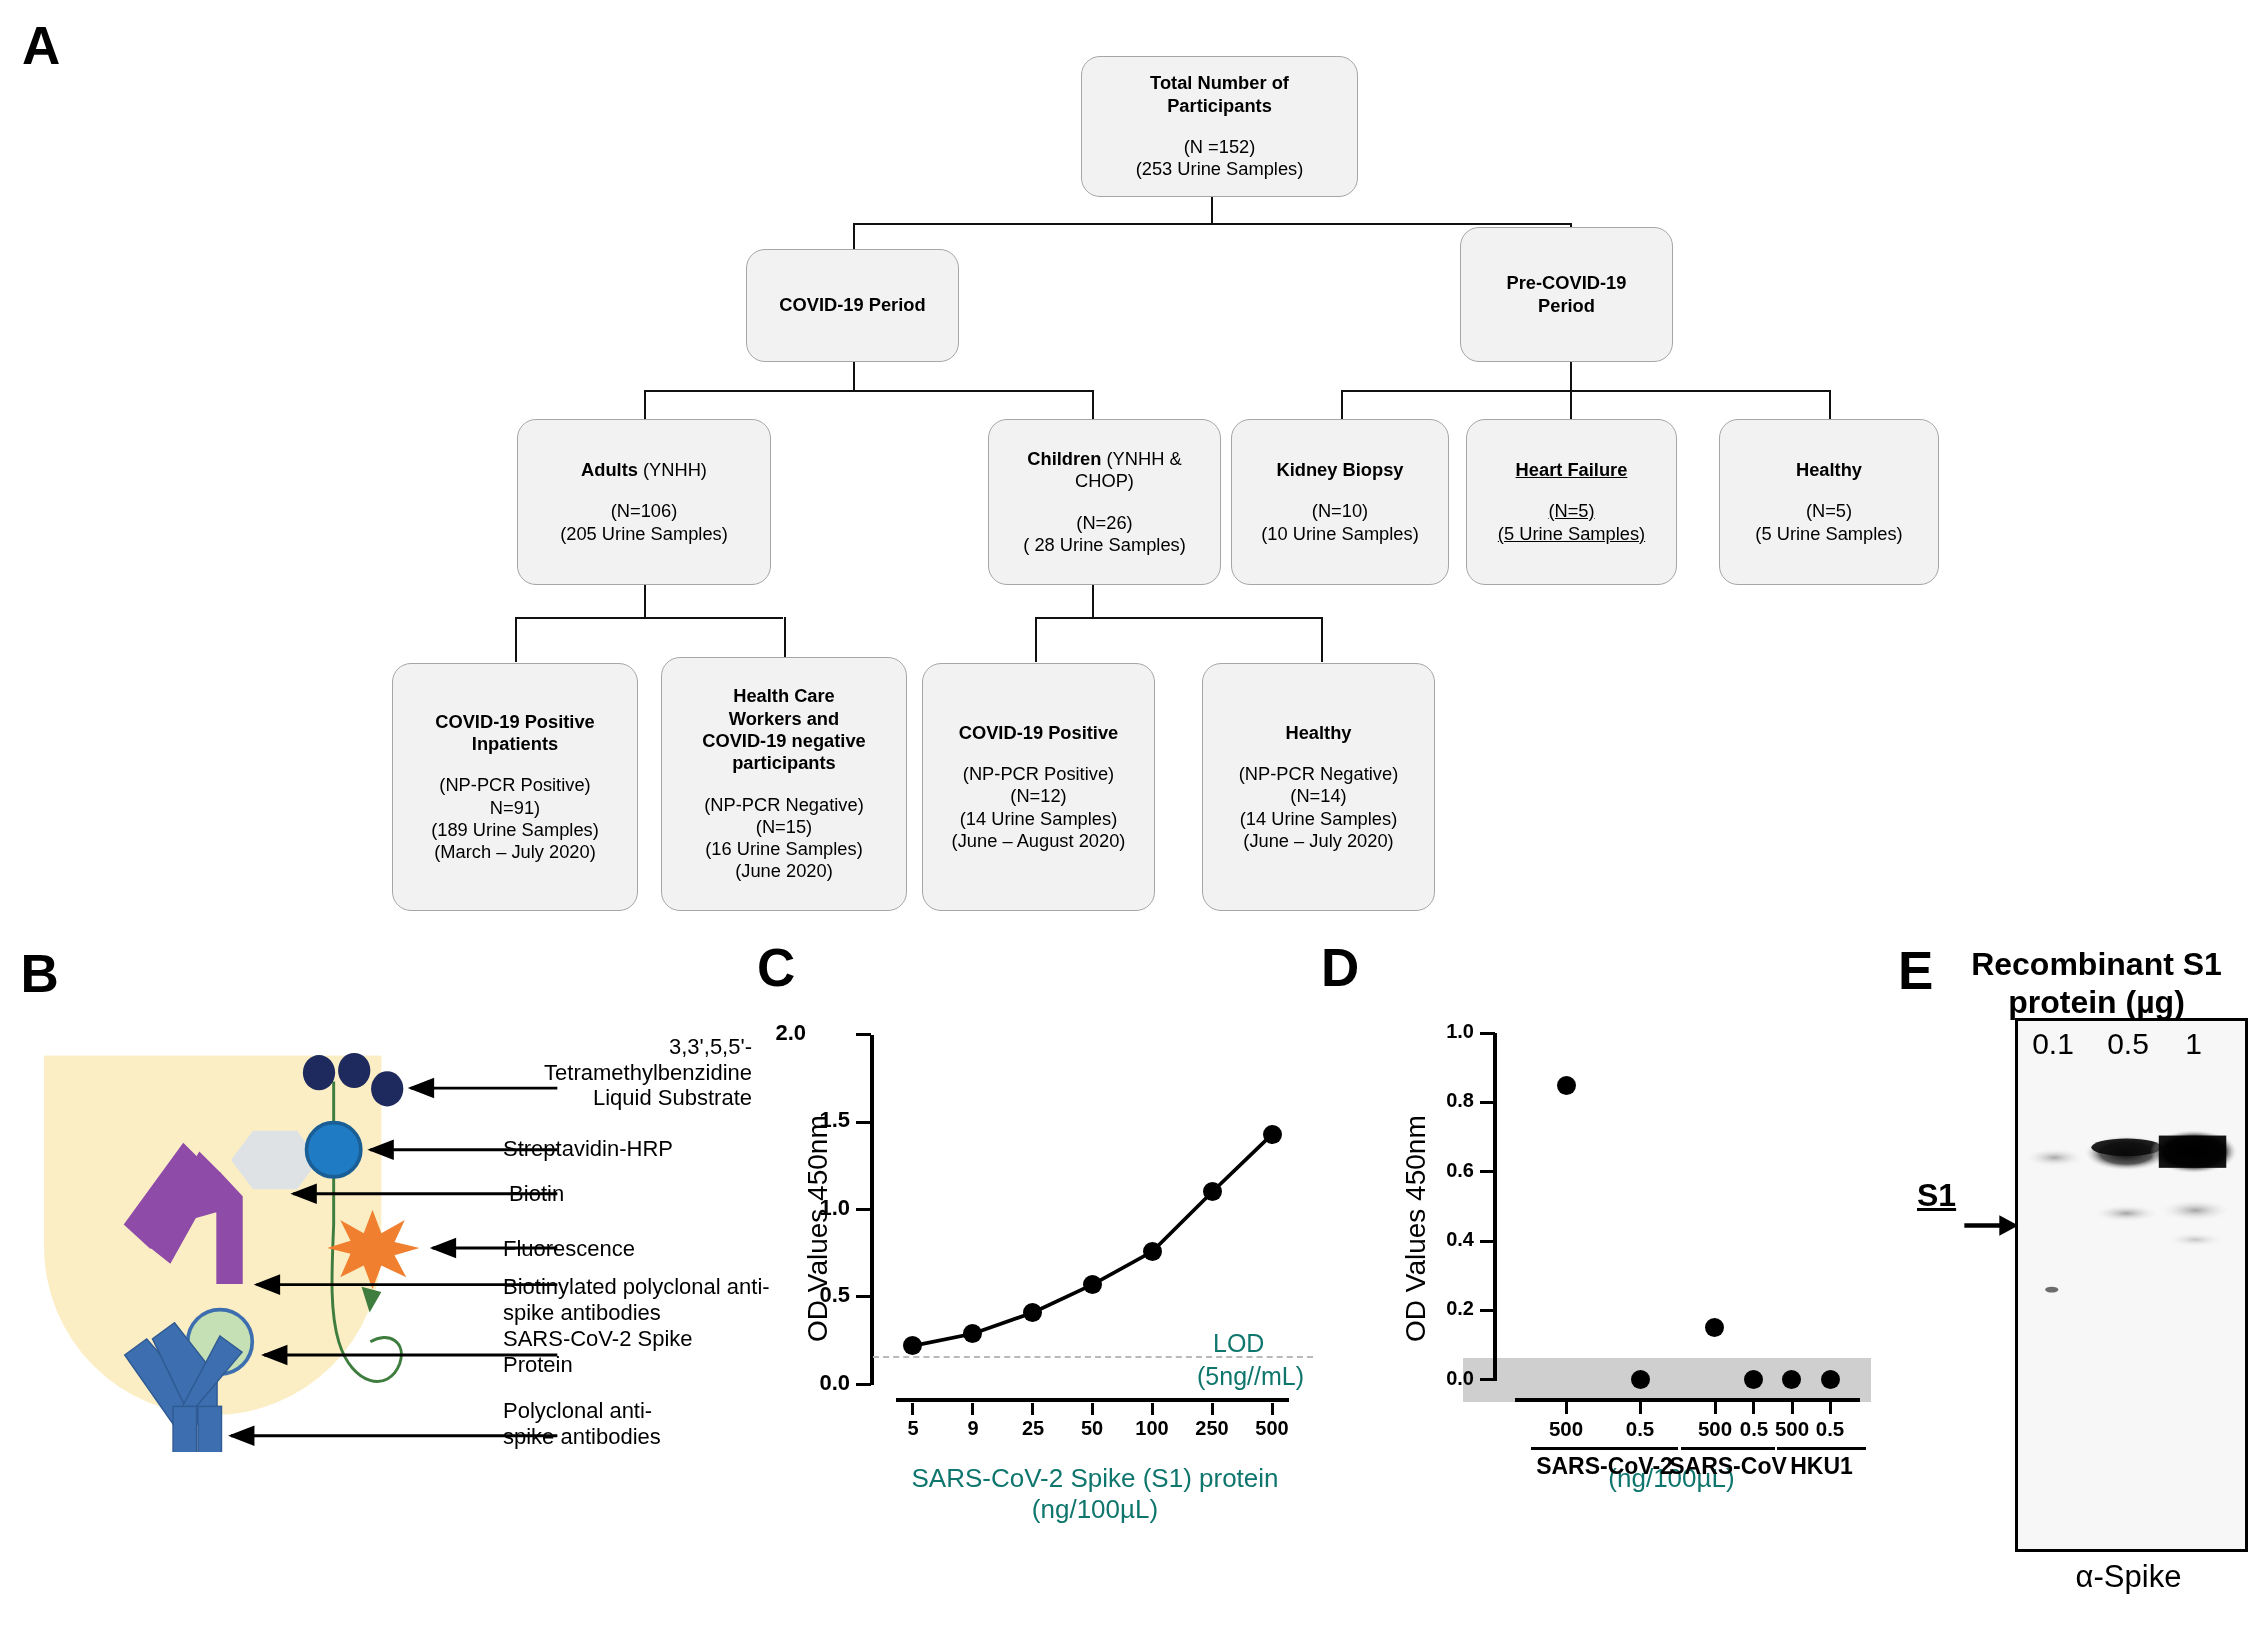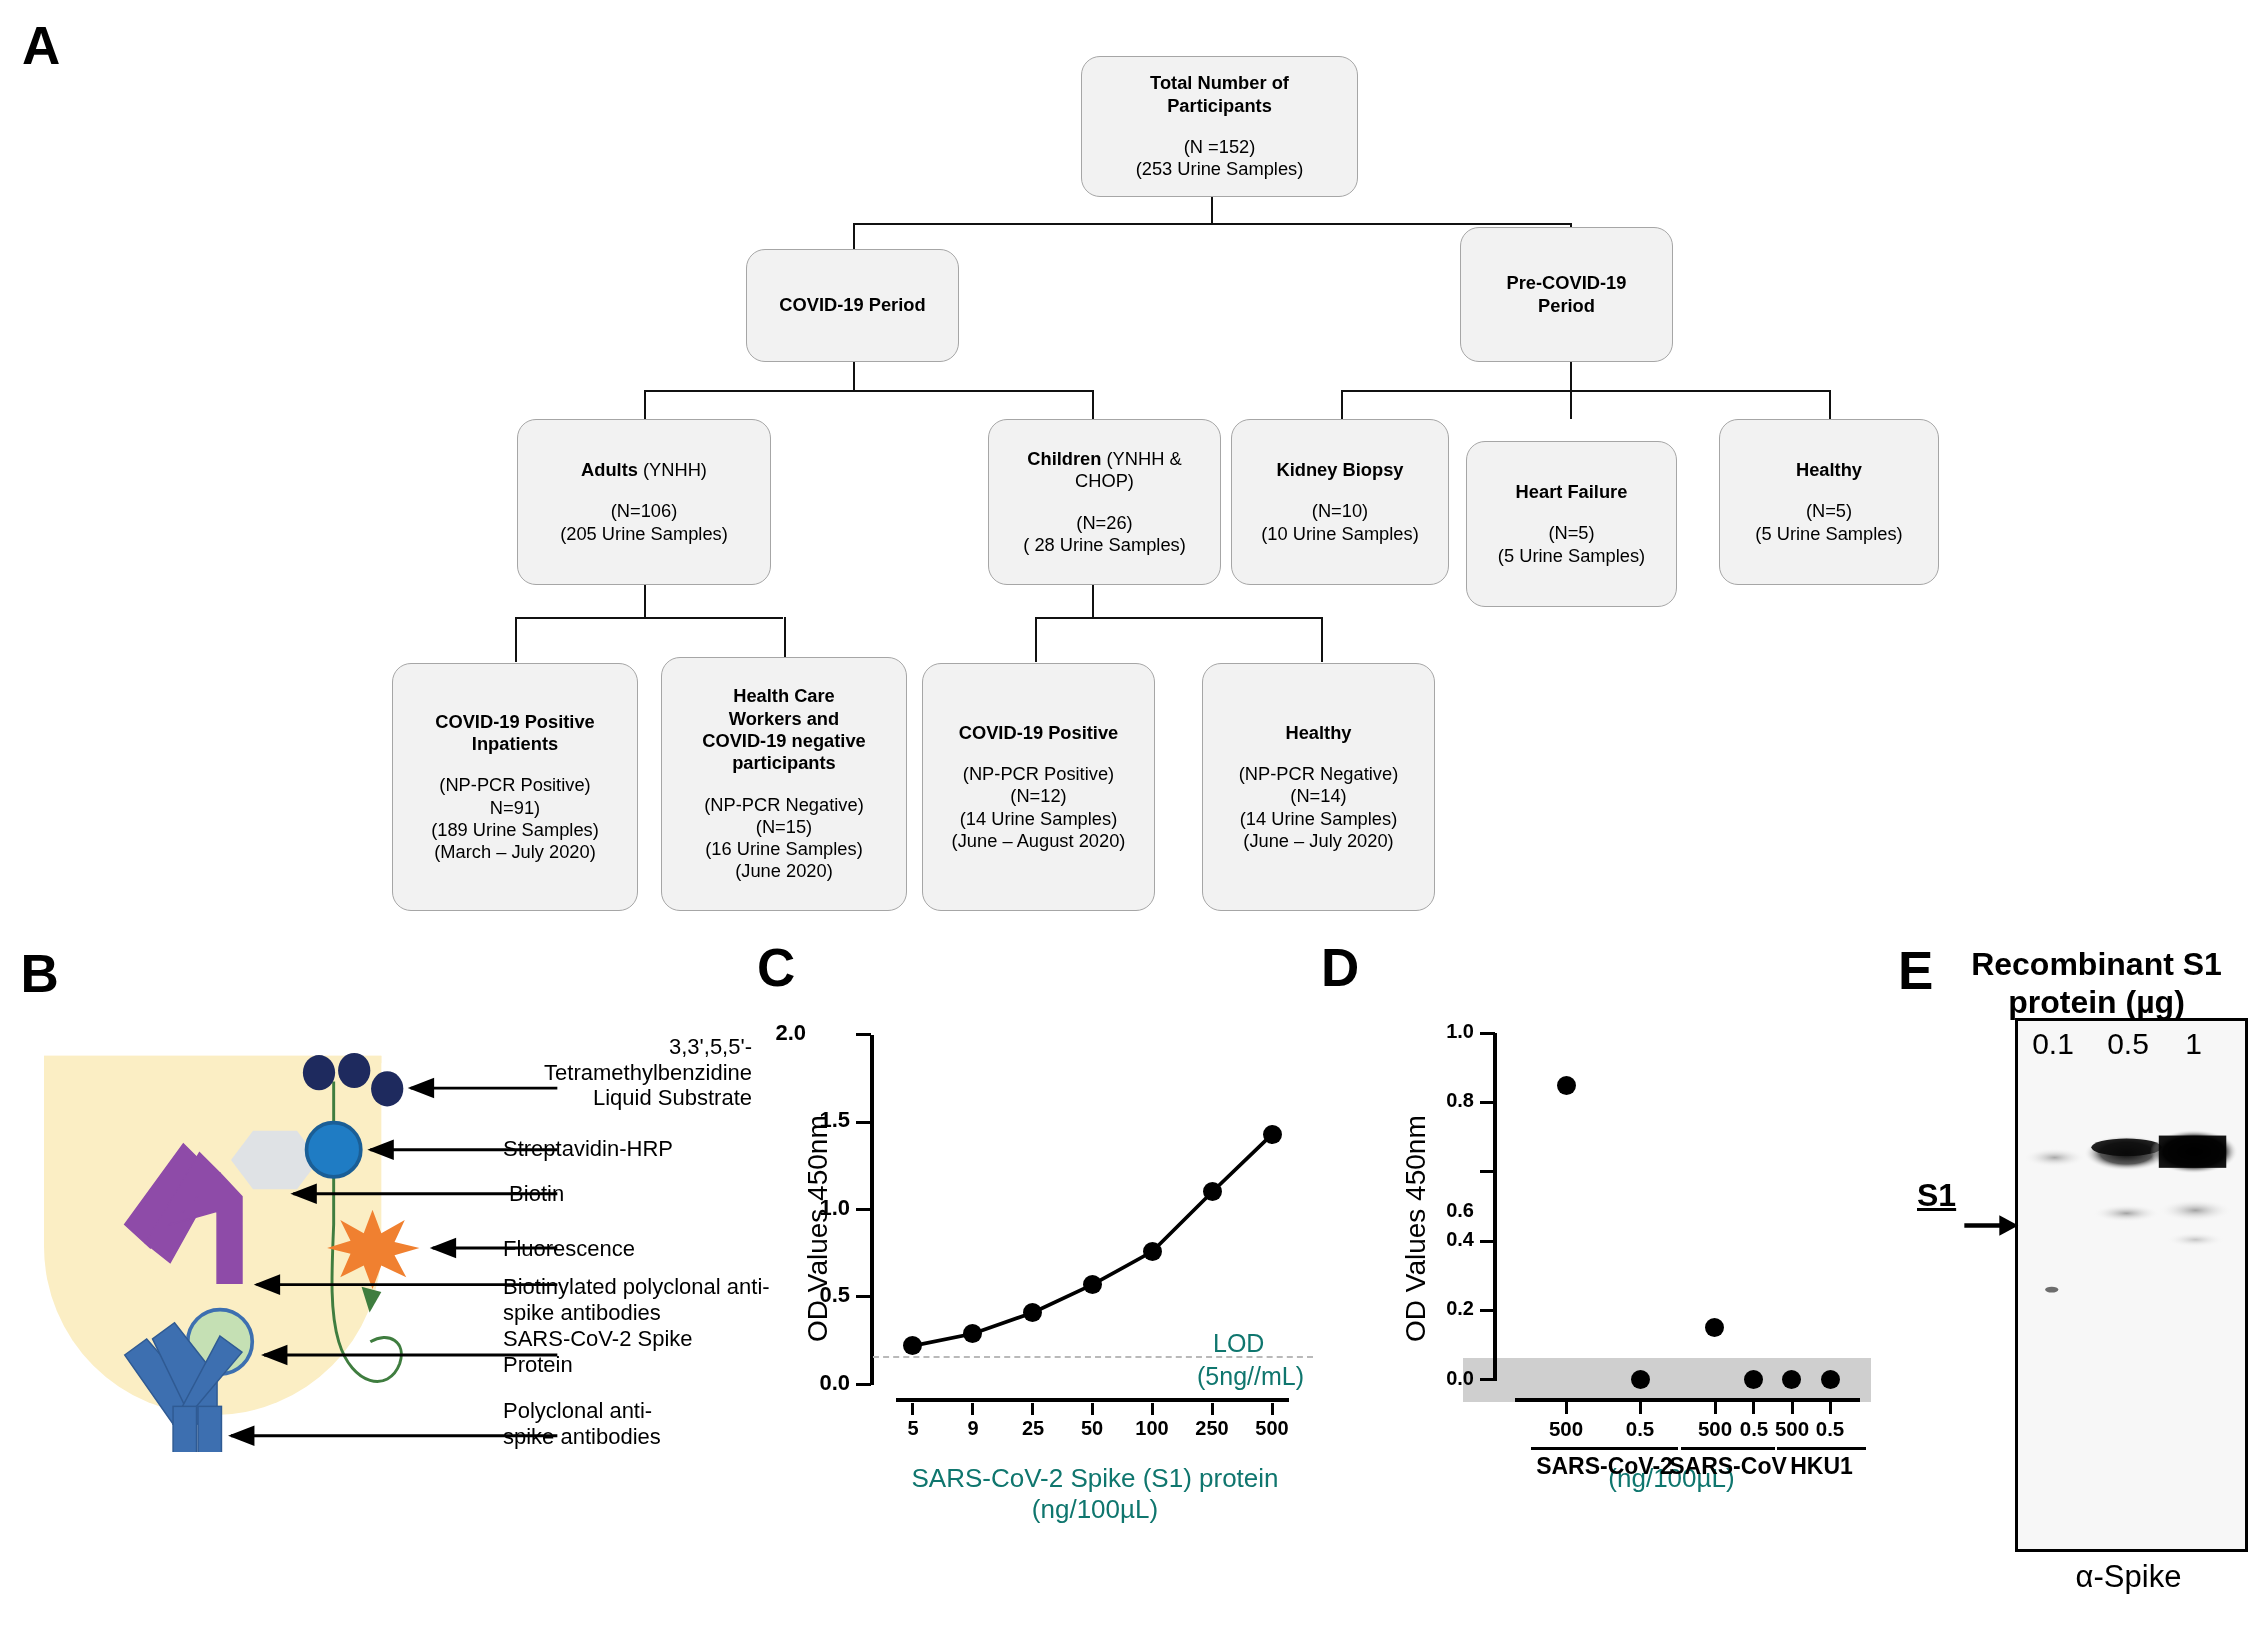--- a/index.html
+++ b/index.html
@@ -95,21 +95,21 @@
 <div class="fc-box" style="left:977px;top:419px;width:233px;height:166px;margin-left:11px;">
   <div class="fc-title">Children <span class="reg">(YNHH &amp;<br>CHOP)</span></div>
   <div class="fc-sub">(N=26)<br>( 28 Urine Samples)</div>
 </div>
 
 <div class="fc-box" style="left:1231px;top:419px;width:218px;height:166px;">
   <div class="fc-title">Kidney Biopsy</div>
   <div class="fc-sub">(N=10)<br>(10 Urine Samples)</div>
 </div>
 
-<div class="fc-box" style="left:1466px;top:441px;width:211px;height:166px;">
+<div class="fc-box" style="left:1466px;top:419px;width:211px;height:166px;text-decoration:underline;">
   <div class="fc-title">Heart Failure</div>
   <div class="fc-sub">(N=5)<br>(5 Urine Samples)</div>
 </div>
 
 <div class="fc-box" style="left:1719px;top:419px;width:220px;height:166px;">
   <div class="fc-title">Healthy</div>
   <div class="fc-sub">(N=5)<br>(5 Urine Samples)</div>
 </div>
 
 <div class="fc-box" style="left:392px;top:663px;width:246px;height:248px;">
@@ -343,18 +343,18 @@
 <div class="grp-lab" style="left: 1659px; top: 1453px; width: 138px;">SARS-CoV</div>
 <div class="grp-rule" style="left: 1777px; top: 1447px; width: 89px;"></div>
 <div class="grp-lab" style="left: 1755px; top: 1453px; width: 133px;">HKU1</div>
 <div class="tickh" style="left: 1480px; top: 1378px; width: 14.7px;"></div>
 <div class="ytick-lab" style="left: 1414px; top: 1367px; width: 60px; font-size: 20px;">0.0</div>
 <div class="tickh" style="left: 1480px; top: 1309px; width: 14.7px;"></div>
 <div class="ytick-lab" style="left: 1414px; top: 1297px; width: 60px; font-size: 20px;">0.2</div>
 <div class="tickh" style="left: 1480px; top: 1240px; width: 14.7px;"></div>
 <div class="ytick-lab" style="left: 1414px; top: 1228px; width: 60px; font-size: 20px;">0.4</div>
 <div class="tickh" style="left: 1480px; top: 1170px; width: 14.7px;"></div>
-<div class="ytick-lab" style="left: 1414px; top: 1159px; width: 60px; font-size: 20px; margin-top: 40px;">0.6</div>
+<div class="ytick-lab" style="left: 1414px; top: 1159px; width: 60px; font-size: 20px;">0.6</div>
 <div class="tickh" style="left: 1480px; top: 1101px; width: 14.7px;"></div>
 <div class="ytick-lab" style="left: 1414px; top: 1089px; width: 60px; font-size: 20px;">0.8</div>
 <div class="tickh" style="left: 1480px; top: 1032px; width: 14.7px;"></div>
 <div class="ytick-lab" style="left: 1414px; top: 1020px; width: 60px; font-size: 20px;">1.0</div>
 
 
 </body></html>

